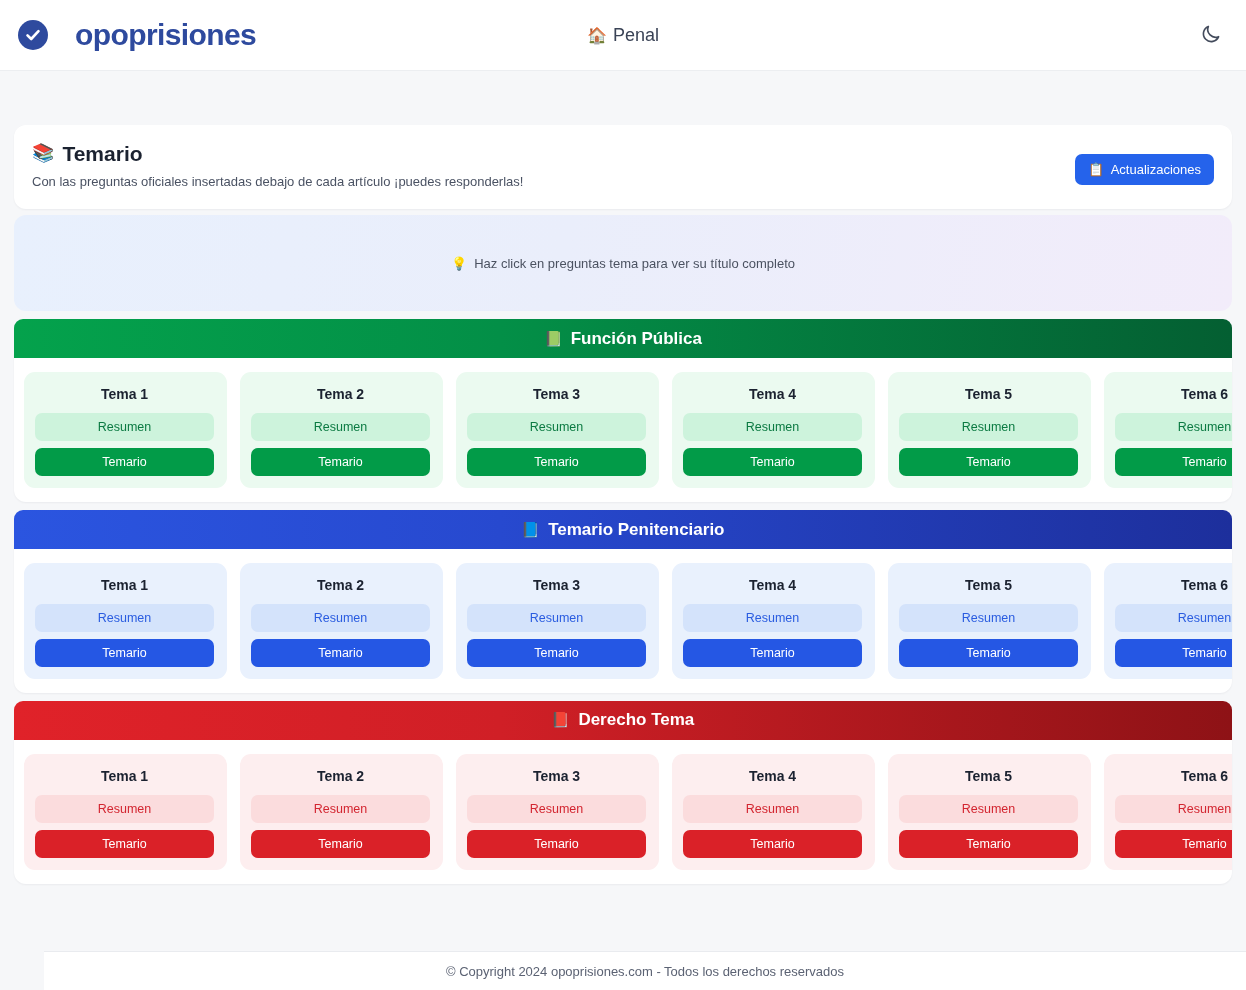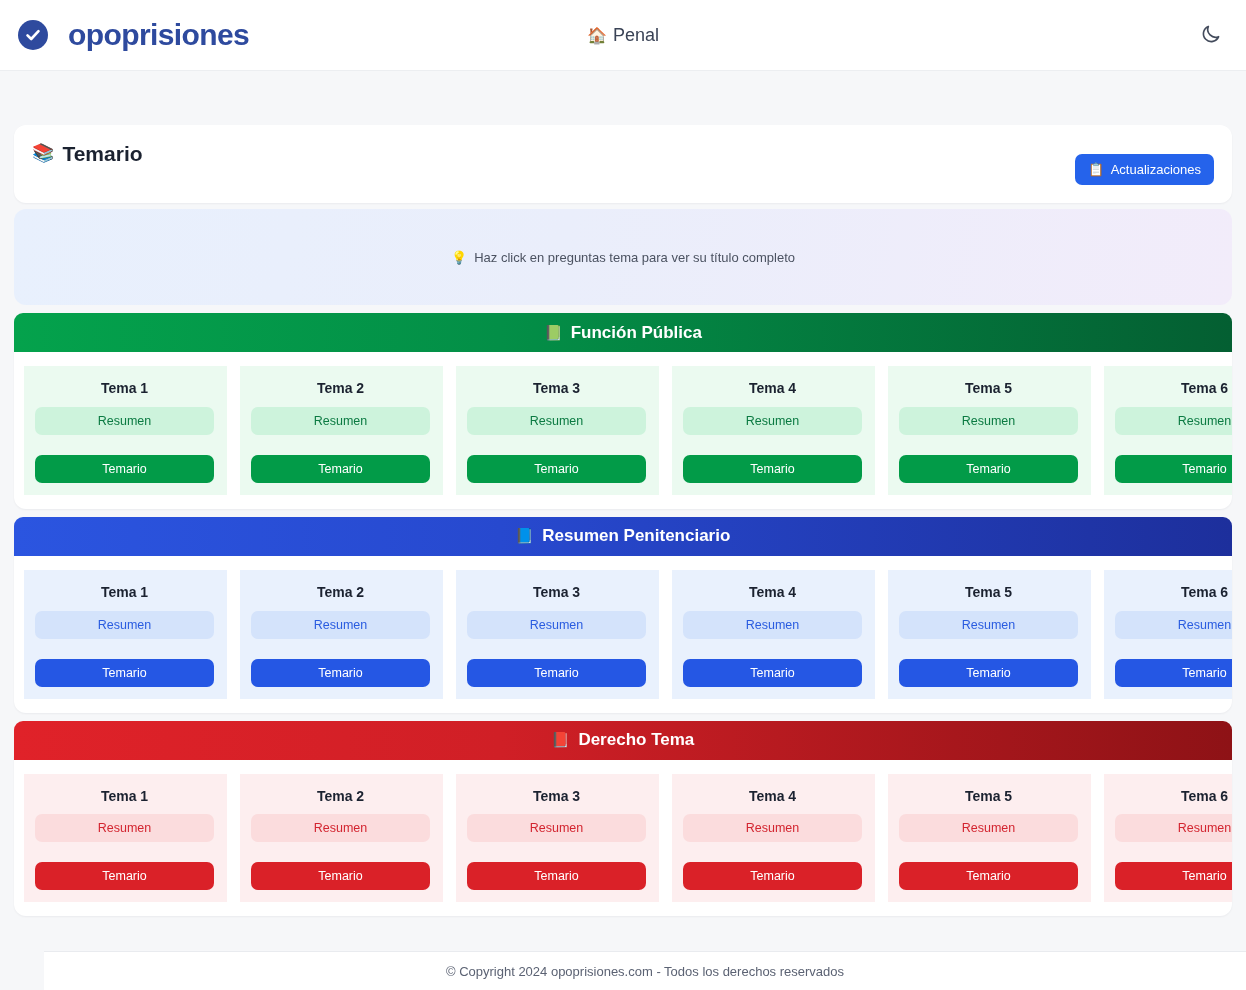--- a/index.html
+++ b/index.html
@@ -19,21 +19,21 @@
     background: #ffffff;
     border-bottom: 1px solid #eceef1;
     display: flex;
     align-items: center;
     position: relative;
     padding: 0 18px;
   }
   .brand {
     display: flex;
     align-items: flex-start;
-    gap: 20px;
+    gap: 27px;
     text-decoration: none;
     cursor: pointer;
   }
   .brand-mark {
     width: 30px; height: 30px;
     border-radius: 50%;
     background: #2e4a9e;
     display: flex; align-items: center; justify-content: center;
     flex: 0 0 auto;
   }
@@ -171,42 +171,42 @@
     overflow: hidden;
   }
   .cards-row {
     display: flex;
     gap: 13px;
     padding: 0 10px;
     overflow: hidden;
   }
   .tema-card {
     flex: 0 0 203px;
-    border-radius: 0;
+    border-radius: 11px;
     padding: 11px 13px 12px 11px;
     text-align: center;
     cursor: pointer;
   }
   .tema-title {
     font-size: 14px;
     font-weight: 700;
     color: #1b2230;
     margin: 3px 0 10px 0;
     line-height: 1.2;
   }
   .btn-resumen {
     display: block;
     width: 100%;
     border: none;
     border-radius: 7px;
     padding: 7px 6px;
     font-size: 12.5px;
     font-family: inherit;
     cursor: pointer;
-    margin-bottom: 20px;
+    margin-bottom: 7px;
   }
   .btn-temario {
     display: block;
     width: 100%;
     border: none;
     border-radius: 7px;
     padding: 7px 6px;
     font-size: 12.5px;
     font-family: inherit;
     color: #ffffff;
@@ -279,20 +279,21 @@
 </header>
 
 <main class="page">
 
   <section class="temario-card">
     <div>
       <h1 class="temario-title">
         <span class="emoji">📚</span>
         <span>Temario</span>
       </h1>
+      <p class="temario-sub">Con las preguntas oficiales insertadas debajo de cada artículo ¡puedes responderlas!</p>
     </div>
     <button class="updates-btn">
       <span class="emoji">📋</span>
       <span>Actualizaciones</span>
     </button>
   </section>
 
   <section class="hint-banner">
     <span class="hint-text">
       <span class="emoji">💡</span>
@@ -337,21 +338,21 @@
               <div class="tema-title">Tema 6</div>
               <button class="btn-resumen">Resumen</button>
               <button class="btn-temario">Temario</button>
             </div>
           </div>
         </div>
       </section>
       <section class="section sec-blue">
         <div class="section-header">
           <span class="emoji">📘</span>
-          <span>Resumen Penitenciario</span>
+          <span>Temario Penitenciario</span>
         </div>
         <div class="section-body">
           <div class="cards-row">
             <div class="tema-card">
               <div class="tema-title">Tema 1</div>
               <button class="btn-resumen">Resumen</button>
               <button class="btn-temario">Temario</button>
             </div>
             <div class="tema-card">
               <div class="tema-title">Tema 2</div>

